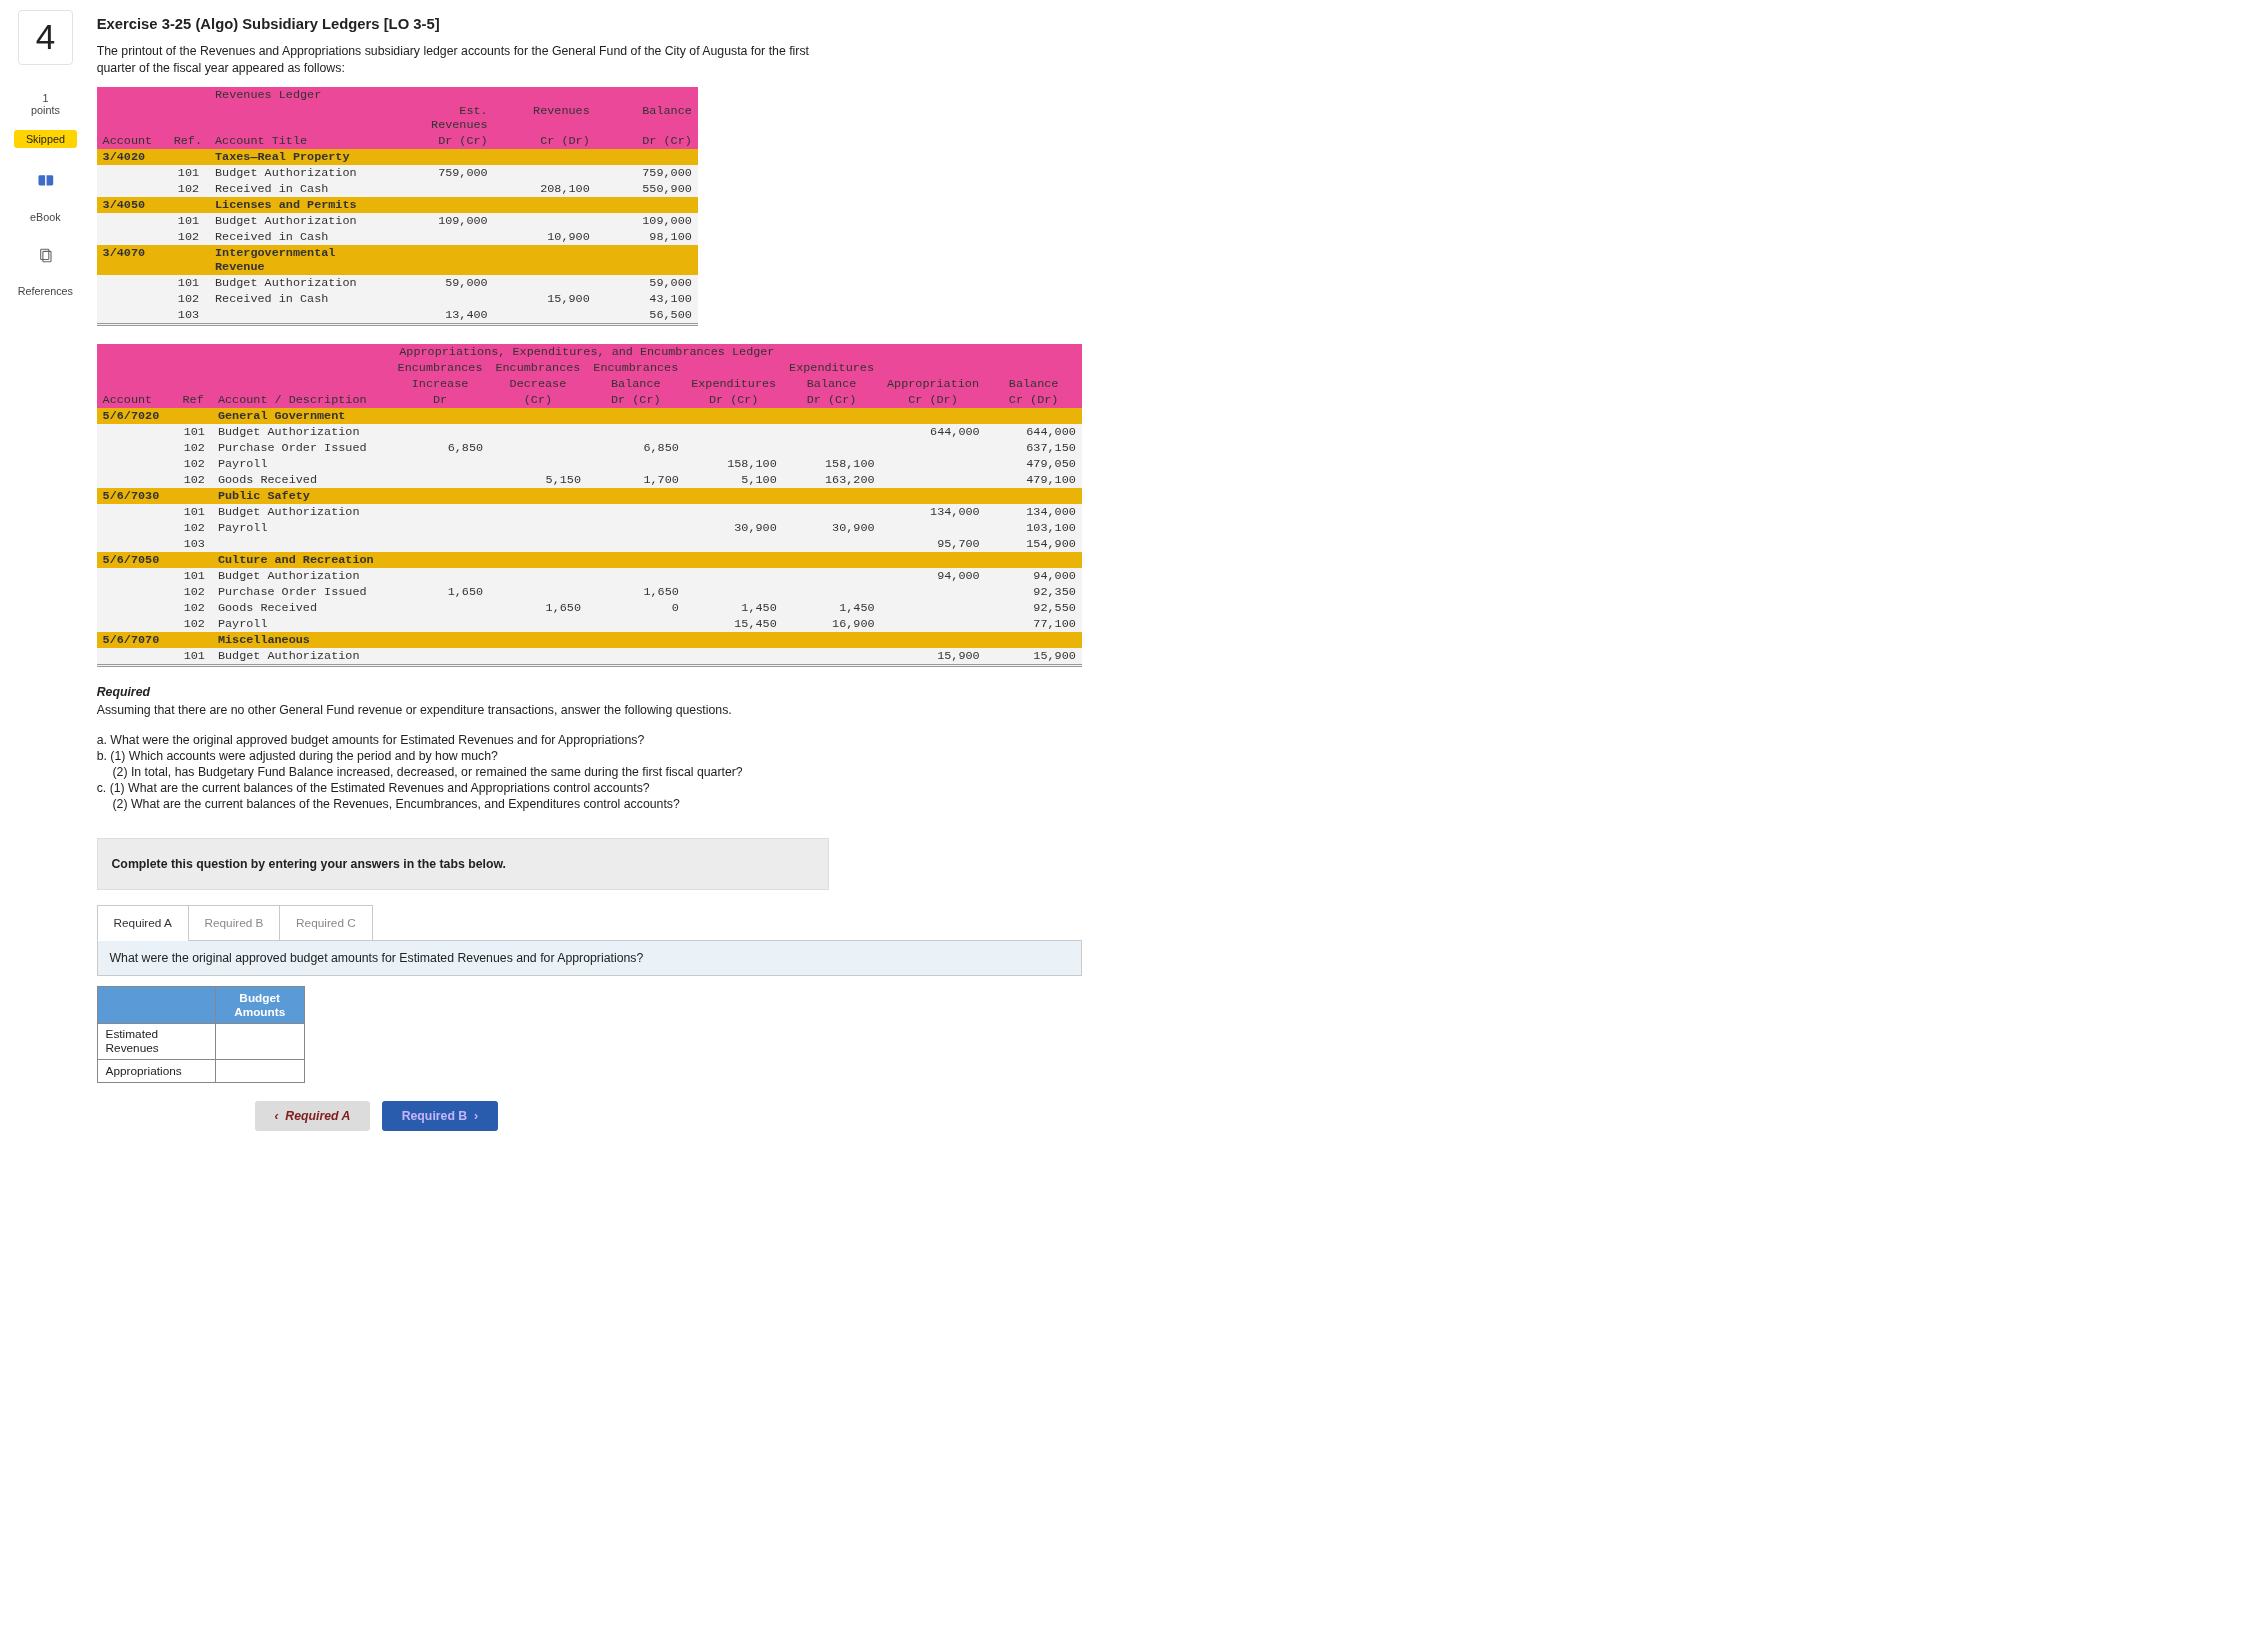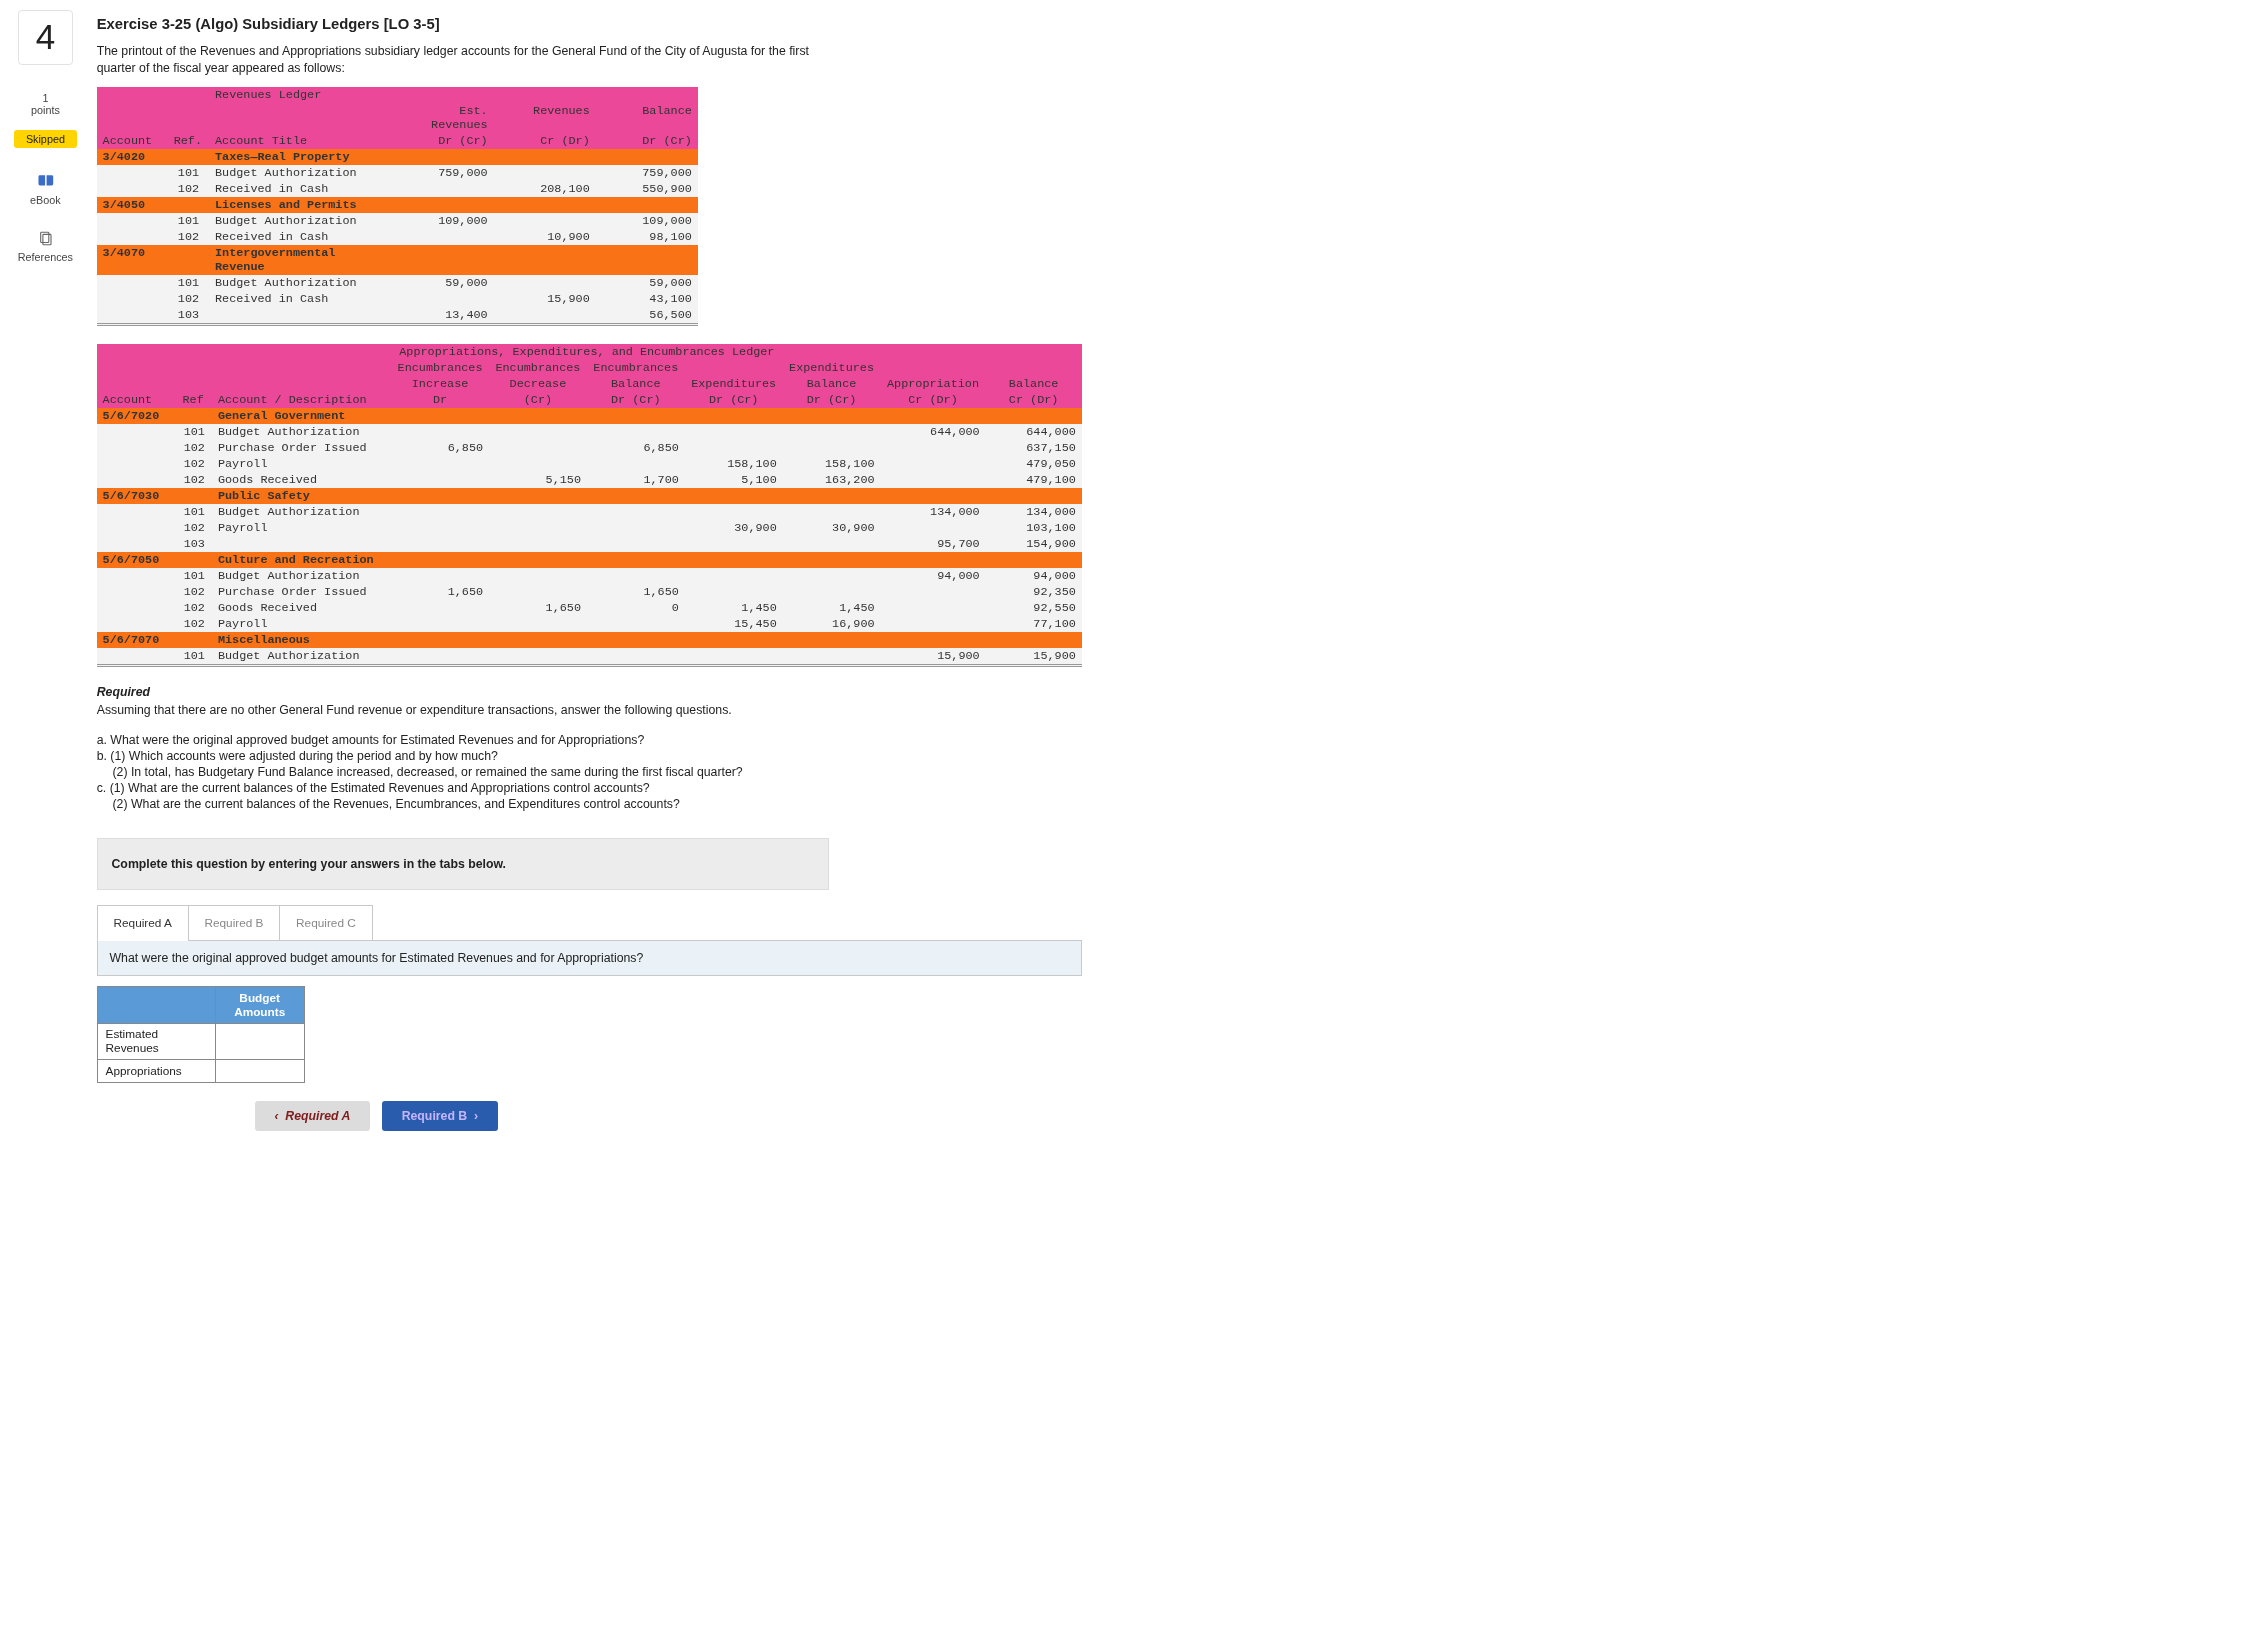--- a/index.html
+++ b/index.html
@@ -42,21 +42,21 @@
     border-radius: 3px;
     padding: 3px 11.8px;
     font-size: 10.8px;
     color: #222;
     margin-top: 5.9px;
   }
   .tool-item {
     display: flex;
     flex-direction: column;
     align-items: center;
-    gap: 2px;
+    gap: 19px;
     font-size: 10.8px;
     color: #444;
     margin-top: 15.8px;
     cursor: pointer;
   }
   .tool-icon {
     width: 21.7px; height: 19.7px;
     display:flex;align-items:center;justify-content:center;
   }
   .main { flex: 1; max-width: 1162px; }
@@ -67,21 +67,21 @@
     font-family: "Courier New", Courier, monospace;
     font-size: 11.8px;
     color: #333;
     background: #f3f3f3;
     border-bottom: 3px double #999;
     margin: 11.8px 0 17.7px;
   }
   .ledger table { border-collapse: collapse; width: 100%; }
   .ledger td, .ledger th { padding: 1px 5.9px; vertical-align: top; }
   .ledger .hdr td { background: #ec4899; }
-  .ledger .grp td { background: #f97316; font-weight: bold; }
+  .ledger .grp td { background: #eab308; font-weight: bold; }
   .ledger .row td { background: #f3f3f3; }
   .ra { text-align: right; }
   .la { text-align: left; }
   .ca { text-align: center; }
 
   .required { margin-top: 15.8px; font-size: 12.3px; }
   .required h4 { font-style: italic; font-weight: 700; margin: 0 0 3.9px; }
   .required p { margin: 0 0 2px; }
   .indent { padding-left: 15.8px; }
 

